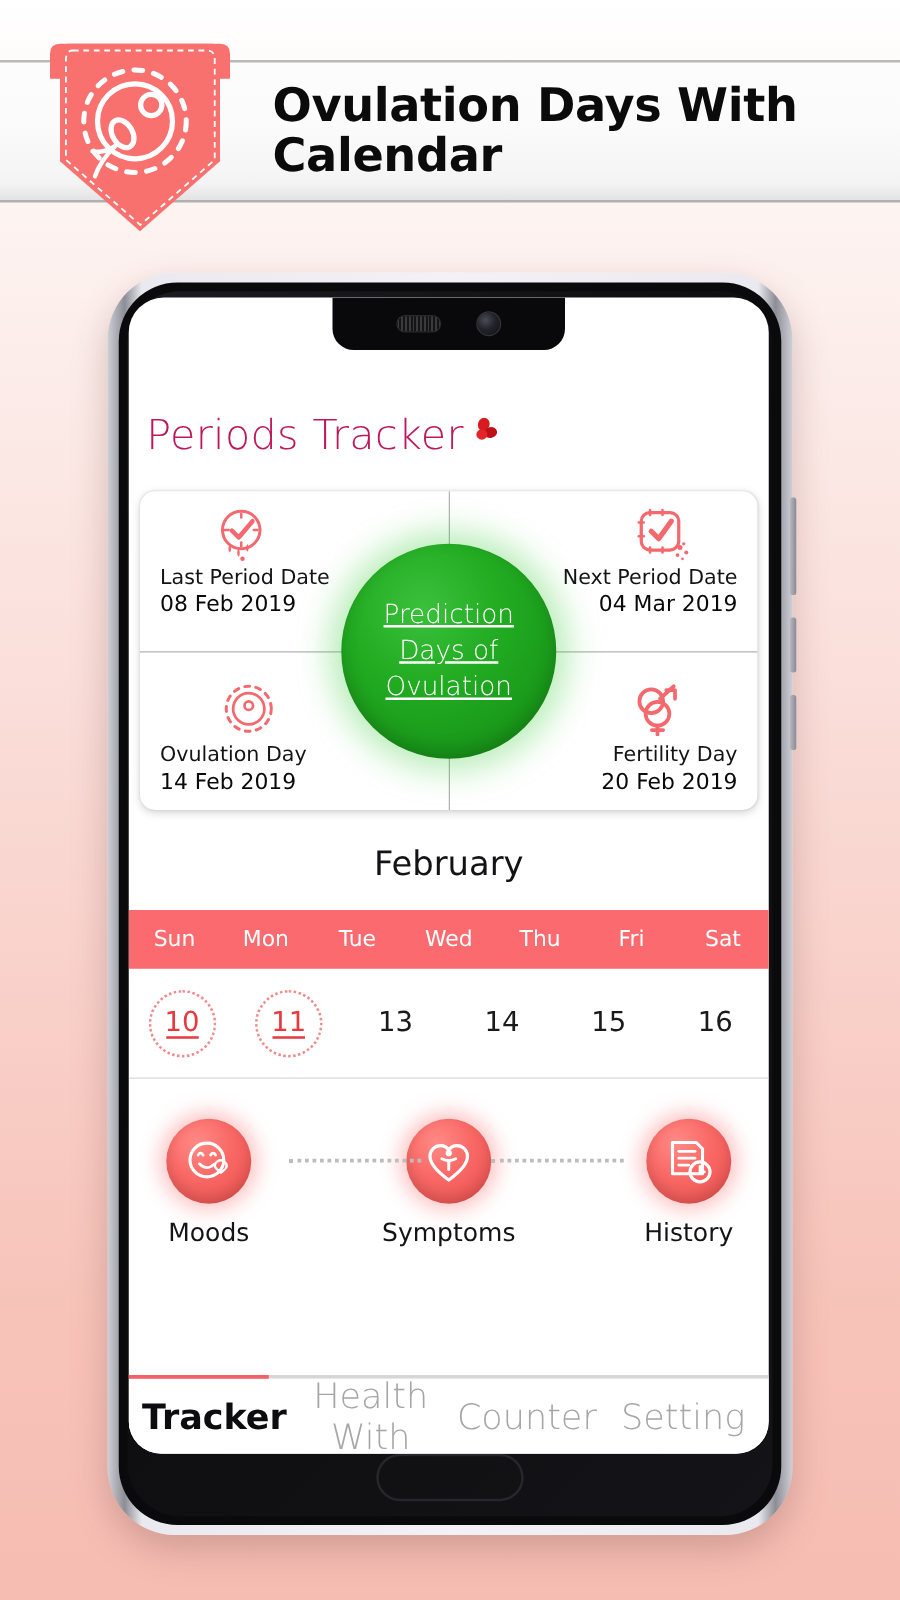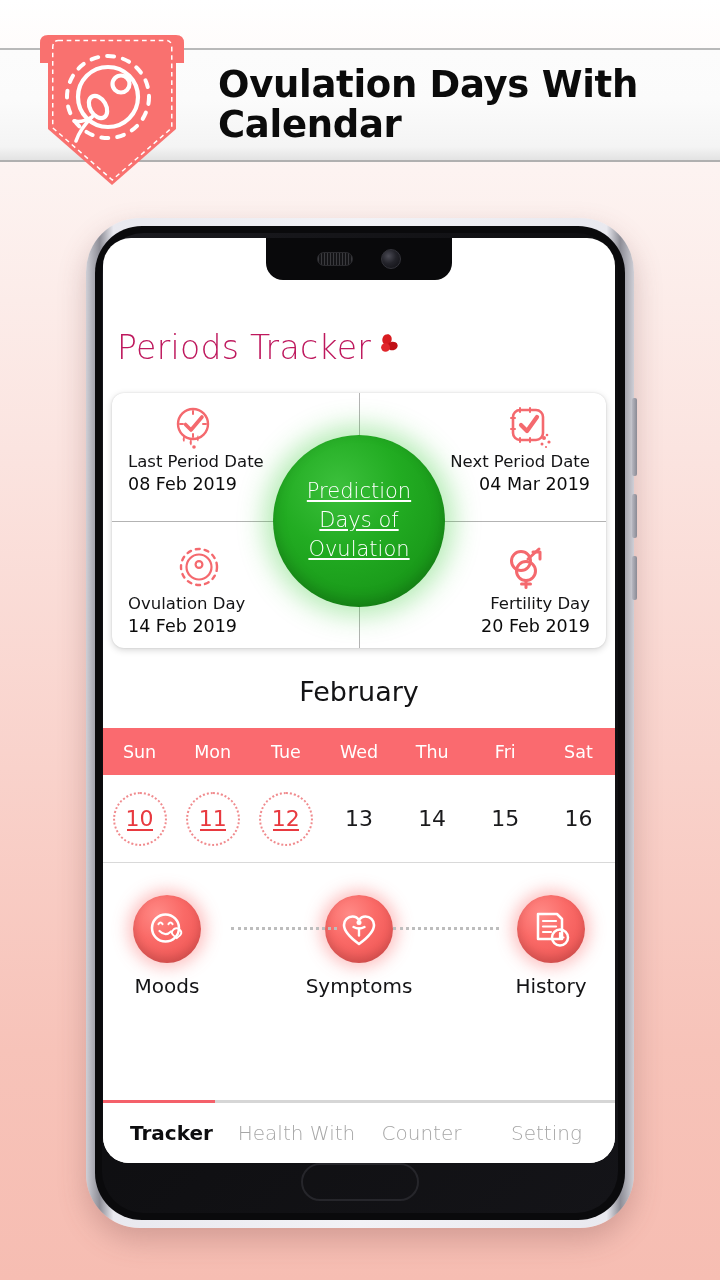--- a/index.html
+++ b/index.html
@@ -353,21 +353,21 @@
   .tabbar {
     display: flex;
     align-items: center;
     height: 60px;
     background: #ffffff;
     padding: 0 6px;
   }
   .tab {
     flex: 1;
     text-align: center;
-    font-size: 20px;
+    font-size: 28px;
     color: #a6a6a6;
     font-family: "DejaVu Sans", sans-serif;
     font-weight: 300;
   }
   .tab.active { color: #0d0d0f; font-weight: bold; }
 </style>
 </head>
 <body>
 
 <div class="header-bar">
@@ -523,23 +523,20 @@
       </div>
 
       <div class="daysrow">
         <div class="daycell">
           <div class="daynum marked">10</div>
         </div>
         <div class="daycell">
           <div class="daynum marked">11</div>
         </div>
         <div class="daycell">
-          <div class="daynum marked">12</div>
-        </div>
-        <div class="daycell">
           <div class="daynum">13</div>
         </div>
         <div class="daycell">
           <div class="daynum">14</div>
         </div>
         <div class="daycell">
           <div class="daynum">15</div>
         </div>
         <div class="daycell">
           <div class="daynum">16</div>

